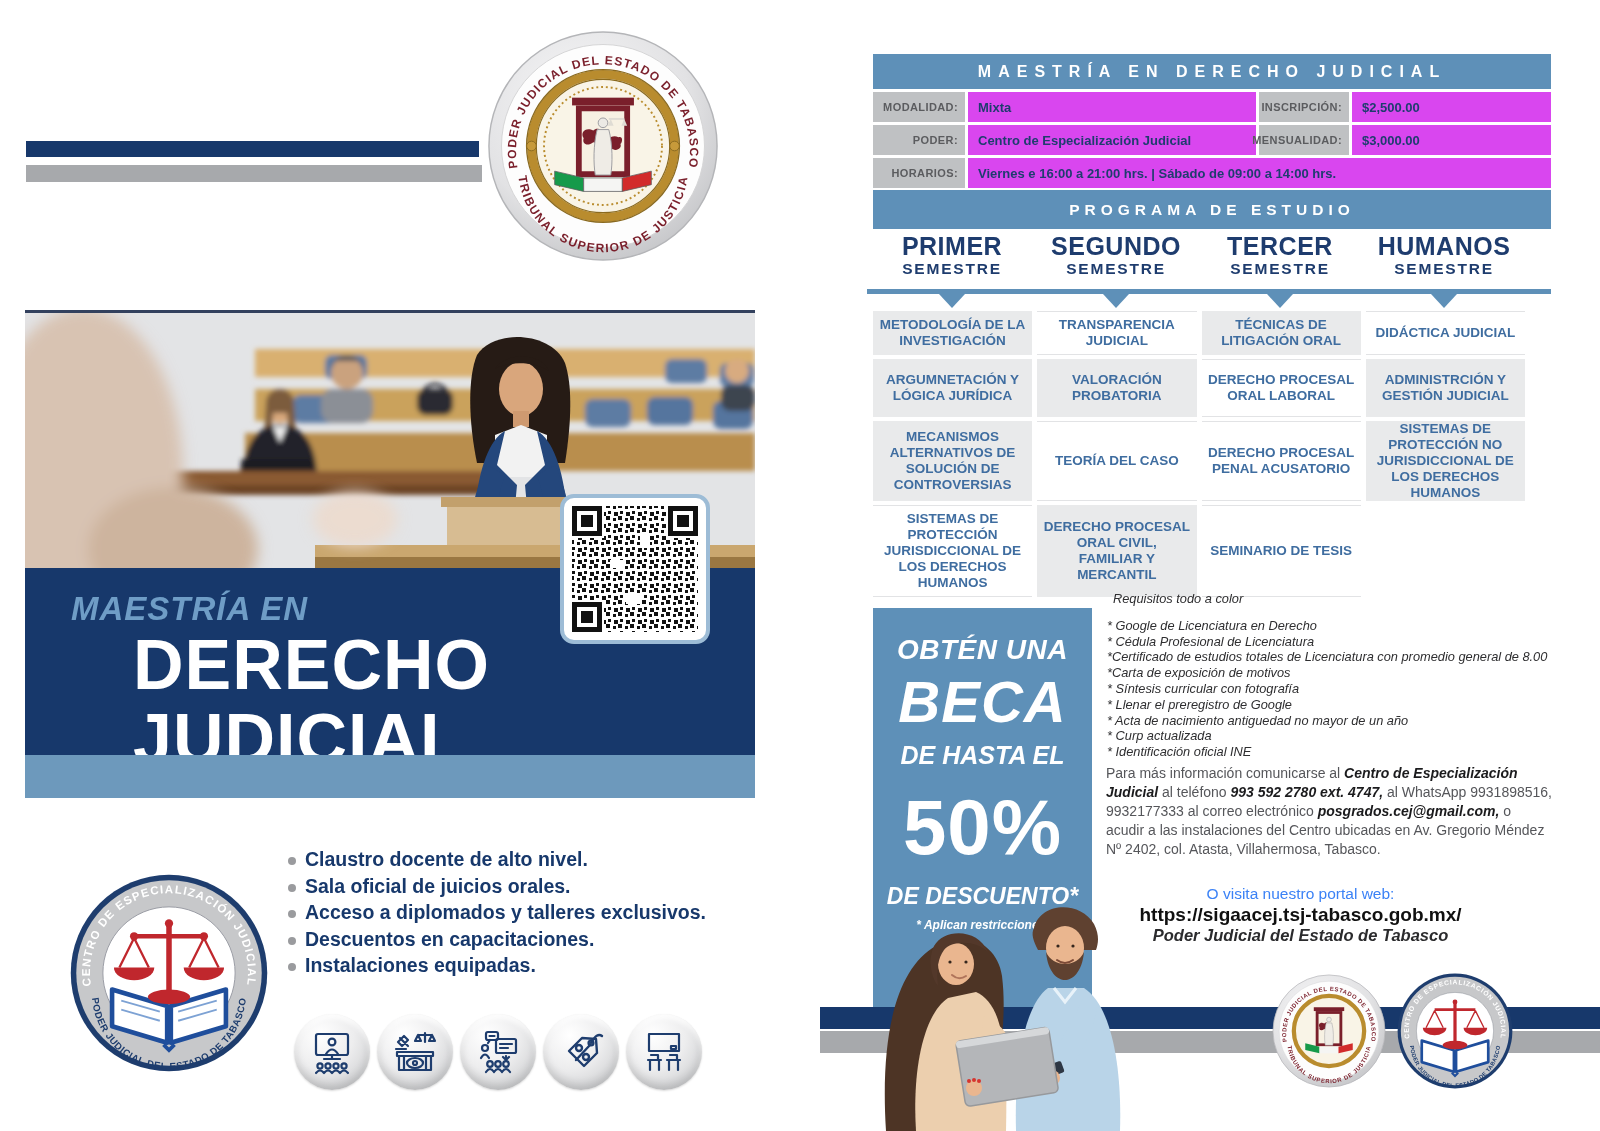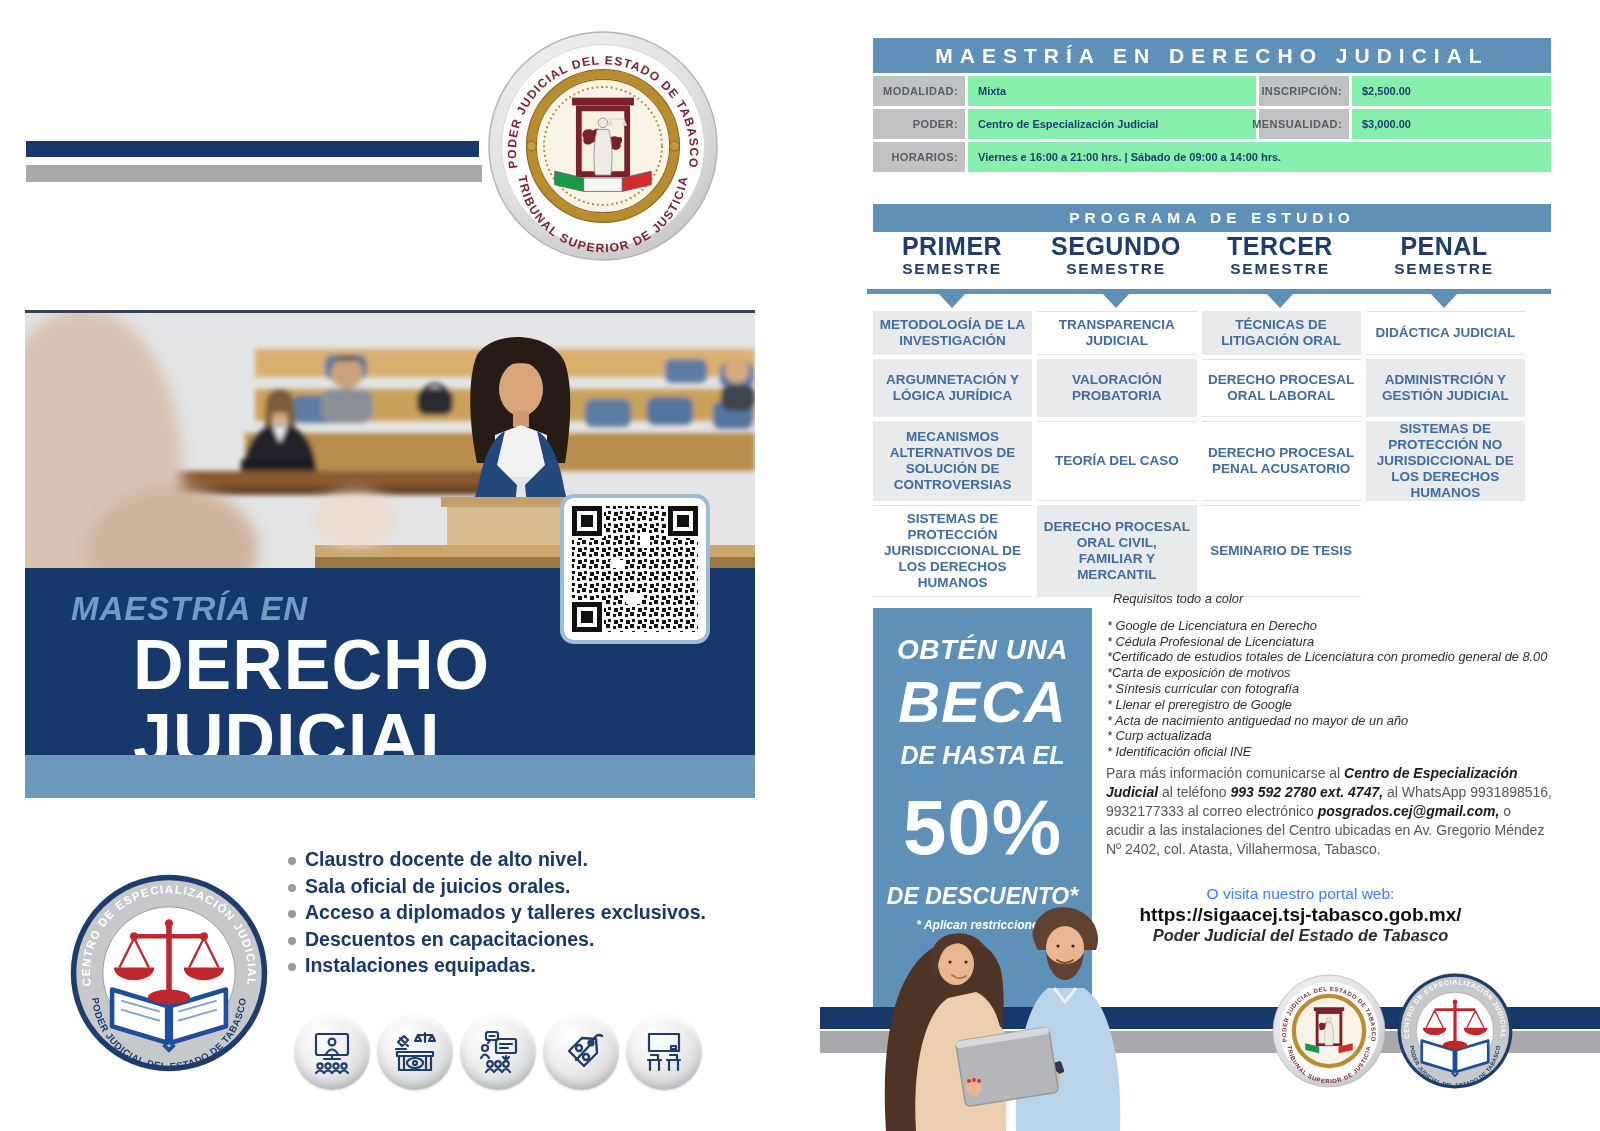--- a/index.html
+++ b/index.html
@@ -20,28 +20,28 @@
   .benefit{display:flex;align-items:flex-start;margin-bottom:7px;}
   .benefit .dot{width:8px;height:8px;border-radius:50%;background:#9a9b9e;margin:7px 9px 0 0;flex:0 0 auto;}
   .benefit .btext{color:#17386b;font-size:19.5px;font-weight:700;line-height:19.5px;}
   .icon-row{display:flex;gap:7px;}
   .icon-circle{width:76px;height:76px;border-radius:50%;
      background:radial-gradient(circle at 35% 28%, #ffffff 0%, #ededee 45%, #d3d4d6 78%, #bcbdbf 100%);
      box-shadow:inset 0 -5px 9px rgba(0,0,0,.14), inset 0 4px 5px #fff, 0 1px 2px rgba(0,0,0,.15);
      display:flex;align-items:center;justify-content:center;}
   
   .band{background:#5e90b8;color:#fff;display:flex;align-items:center;justify-content:center;font-weight:700;}
-  .band.h1{font-size:21px;letter-spacing:7px;}
+  .band.h1{font-size:16px;letter-spacing:7px;margin-top:16px;}
   .band.h2{font-size:15.5px;letter-spacing:5px;}
   .info-rows{display:flex;flex-direction:column;gap:3px;margin-top:3px;}
   .info-row{display:grid;grid-template-columns:92px 288px 90px 1fr;gap:3px;height:30px;}
   .info-row.spanrow{grid-template-columns:92px 1fr;}
   .lbl{background:#bfc1c3;color:#5b5c5f;font-size:11px;font-weight:700;letter-spacing:.4px;
        display:flex;align-items:center;justify-content:flex-end;padding-right:7px;}
-  .val{background:#86efac;color:#1e3d6e;font-size:11px;font-weight:700;display:flex;align-items:center;padding-left:10px;}
+  .val{background:#d946ef;color:#1e3d6e;font-size:13px;font-weight:700;display:flex;align-items:center;padding-left:10px;}
   .sem{position:absolute;transform:translateX(-50%);text-align:center;color:#1e3c6e;width:180px;}
   .sem .t1{font-size:25px;font-weight:800;letter-spacing:.5px;line-height:27px;}
   .sem .t2{font-size:15.5px;font-weight:700;letter-spacing:1.8px;}
   .rule{background:#5e90b8;height:5px;}
   .tri{position:absolute;width:0;height:0;border-left:13px solid transparent;border-right:13px solid transparent;border-top:14px solid #5e90b8;}
   .course-grid{display:grid;grid-template-columns:repeat(4,1fr);grid-template-rows:44px 58px 80px 92px;gap:4px 5px;}
   .cell{display:flex;align-items:center;justify-content:center;text-align:center;color:#3f6da0;
         font-size:13.5px;font-weight:700;line-height:1.2;padding:2px 6px;}
   .cell.g{background:#e9eaeb;}
   .cell.w{background:#fff;border-top:1px solid #e2e3e5;border-bottom:1px solid #e2e3e5;}
@@ -361,36 +361,36 @@
         <div class="lbl">MENSUALIDAD:</div>
         <div class="val">$3,000.00</div>
       </div>
       <div class="info-row spanrow">
         <div class="lbl">HORARIOS:</div>
         <div class="val">Viernes e 16:00 a 21:00 hrs.  |  Sábado de 09:00 a 14:00 hrs.</div>
       </div>
     </div>
   </div>
 
-  <div class="abs band h2" style="left:873px;top:204px;width:678px;height:28px;">PROGRAMA DE ESTUDIO</div>
+  <div class="abs band h2" style="left:873px;top:190px;width:678px;height:39px;">PROGRAMA DE ESTUDIO</div>
 
   <div class="sem" style="left:952px;top:233px;">
     <div class="t1">PRIMER</div>
     <div class="t2">SEMESTRE</div>
   </div>
   <div class="sem" style="left:1116px;top:233px;">
     <div class="t1">SEGUNDO</div>
     <div class="t2">SEMESTRE</div>
   </div>
   <div class="sem" style="left:1280px;top:233px;">
     <div class="t1">TERCER</div>
     <div class="t2">SEMESTRE</div>
   </div>
   <div class="sem" style="left:1444px;top:233px;">
-    <div class="t1">PENAL</div>
+    <div class="t1">HUMANOS</div>
     <div class="t2">SEMESTRE</div>
   </div>
 
   <div class="abs rule" style="left:867px;top:289px;width:684px;"></div>
   <div class="tri" style="left:939px;top:294px;"></div>
   <div class="tri" style="left:1103px;top:294px;"></div>
   <div class="tri" style="left:1267px;top:294px;"></div>
   <div class="tri" style="left:1431px;top:294px;"></div>
 
   <div class="abs course-grid" style="left:873px;top:311px;width:652px;">

